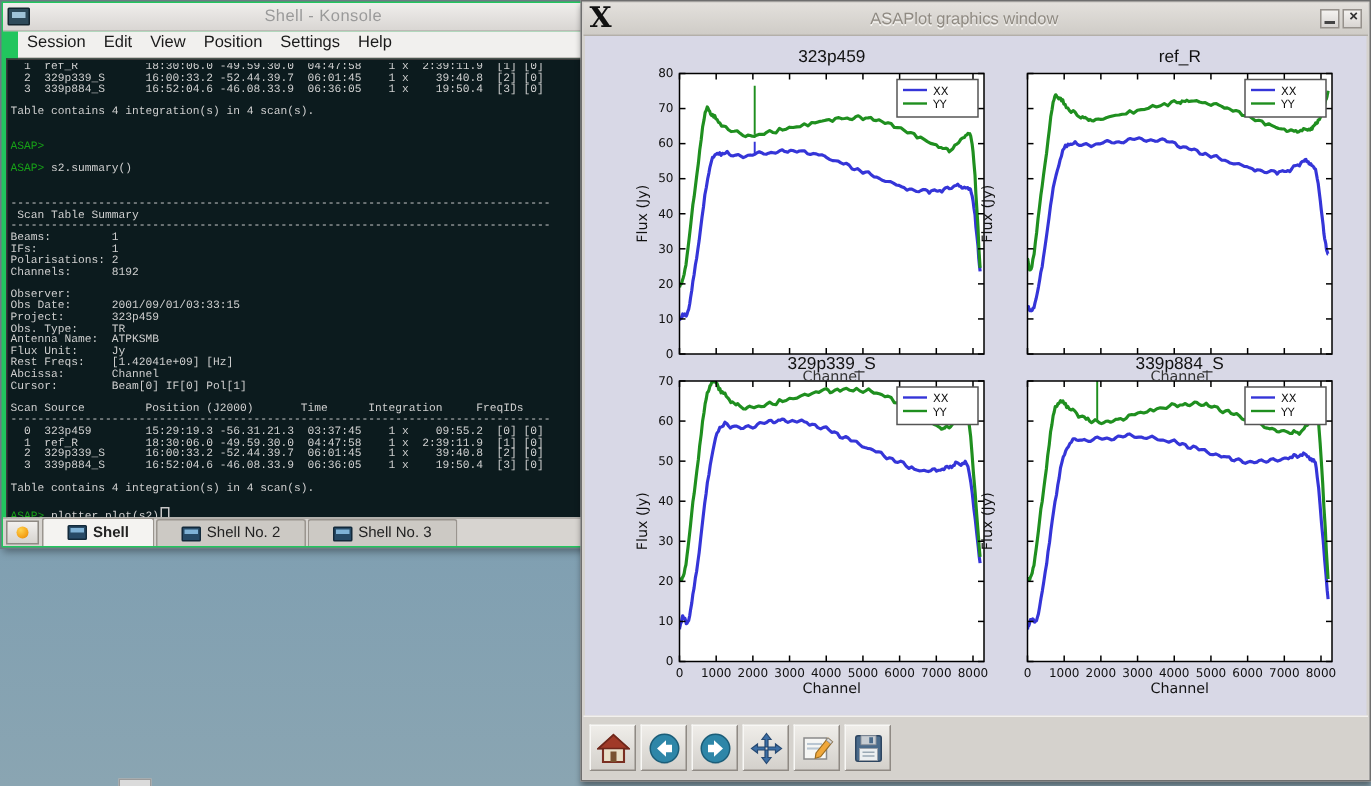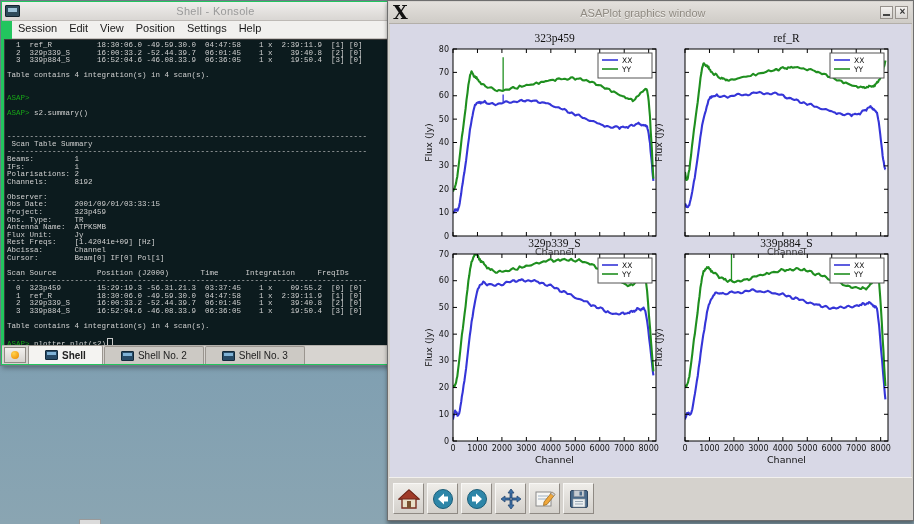--- a/index.html
+++ b/index.html
@@ -80,21 +80,21 @@
     display:flex;align-items:center;padding:0 4px;box-sizing:border-box;border-bottom:1px solid #b3afa9;
   }
   #x-logo{font-family:"DejaVu Serif",serif;font-weight:bold;font-size:19px;color:#111;line-height:18px;margin-top:-2px;}
   #plotwin .title{flex:1;text-align:center;font-size:11px;color:#8f8a82;text-shadow:0 1px 0 #f3f1ee;}
   #canvas{
     position:absolute;left:2px;top:23px;right:2px;height:454px;background:#d8d8e6;
   }
   .plot{position:absolute;width:203px;height:187px;}
   .plot svg{position:absolute;left:0;top:0;overflow:visible;}
   .plot-title{position:absolute;width:203px;text-align:center;font-size:11.5px;color:#111;z-index:3;
-    font-family:Liberation Serif, serif;text-shadow:0 0 2px #d8d8e6;}
+    font-family:Liberation Sans, sans-serif;text-shadow:0 0 2px #d8d8e6;}
   .ghost-xlabel{position:absolute;width:203px;text-align:center;font-size:9.5px;color:#333;z-index:2;
     font-family:"DejaVu Sans",sans-serif;}
   .ylabel{position:absolute;font-size:9.5px;color:#111;transform:rotate(-90deg);transform-origin:center;
     font-family:"DejaVu Sans",sans-serif;white-space:nowrap;z-index:4;}
   .xlabel{position:absolute;width:203px;text-align:center;font-size:9.5px;color:#111;
     font-family:"DejaVu Sans",sans-serif;}
   
   #plot-toolbar{
     position:absolute;left:1px;right:1px;bottom:1px;height:42px;background:#d5d2cd;
     border-top:1px solid #f2f0ed;display:flex;align-items:center;padding-left:4px;box-sizing:border-box;

